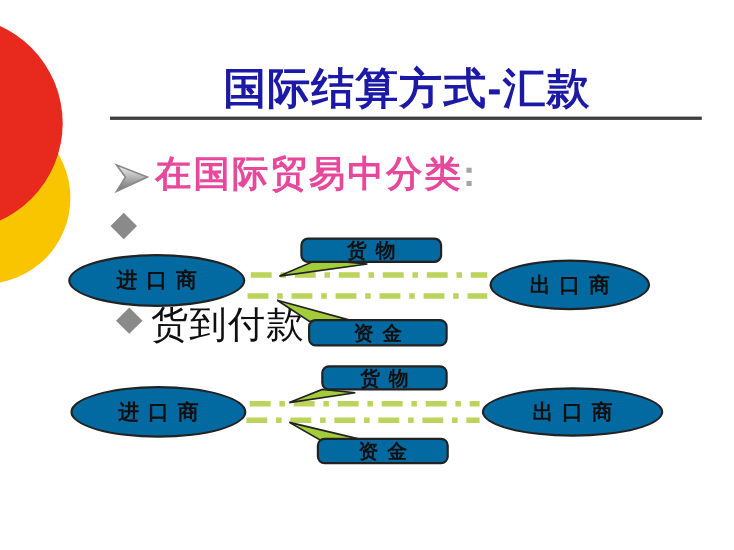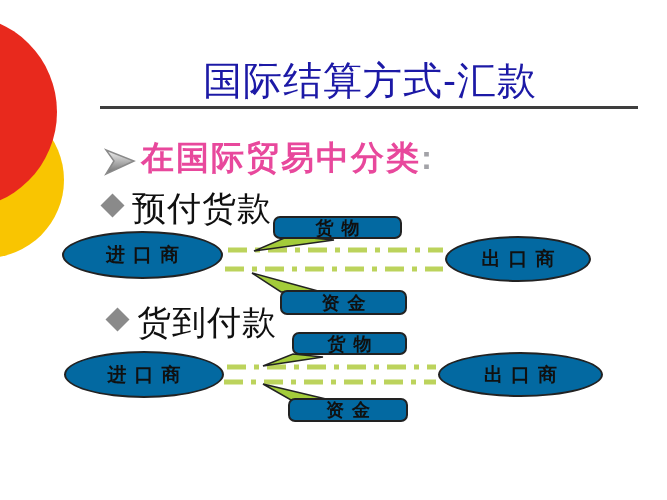--- a/index.html
+++ b/index.html
@@ -11,21 +11,21 @@
     font-family:"Liberation Sans", sans-serif;
   }
   
   .circle{position:absolute;border-radius:50%;}
   .circle.yellow{left:-92px;top:102px;width:156px;height:156px;background:#f9c501;z-index:1;}
   .circle.red{left:-137px;top:15px;width:194px;height:194px;background:#e8291d;z-index:2;}
 
   
   .title{
     position:absolute;left:90px;top:54px;width:560px;
-    text-align:center;font-size:39px;font-weight:normal;
+    text-align:center;font-size:39px;font-weight:bold;
     color:#1c19a6;letter-spacing:1px;z-index:3;
   }
   .title-underline{
     position:absolute;left:100px;top:106px;width:538px;height:3px;
     background:#3e3e3e;z-index:3;
   }
 
   
   .class-row{position:absolute;left:103px;top:136px;z-index:4;display:flex;align-items:center;}
   .arrow-bullet{width:34px;height:30px;margin-top:6px;flex:0 0 auto;}
@@ -33,21 +33,21 @@
   .class-colon{color:#a3a3a8;font-weight:bold;}
 
   
   .method{position:absolute;z-index:4;display:flex;align-items:flex-start;}
   .method .diamond{
     width:17px;height:17px;background:#8a8a8a;transform:rotate(45deg);
     margin-top:11px;flex:0 0 auto;
   }
   .method .m-label{font-size:34px;color:#101010;margin-left:11px;letter-spacing:1px;}
   .method.m1{left:104px;top:186px;}
-  .method.m2{left:109px;top:300px;justify-content:space-between;}
+  .method.m2{left:109px;top:272px;justify-content:space-between;}
 
   
   .node{
     position:absolute;display:flex;align-items:center;justify-content:center;
     background:#0369a1;border:2px solid #222222;box-sizing:border-box;
     font-family:"Liberation Serif", serif;font-weight:bold;color:#101010;
     z-index:5;
   }
   .node.ellipse{border-radius:50%;font-size:19px;letter-spacing:8px;padding-left:8px;}
   .node.rbox{border-radius:7px;font-size:18px;letter-spacing:8px;padding-left:8px;}
@@ -84,21 +84,20 @@
       </defs>
       <path d="M3 3 L31 14 L3 27 L11 14 Z" fill="url(#arrGrad)" stroke="#8a8a8a" stroke-width="1.5"></path>
     </svg>
     <div class="class-text">
       <span>在国际贸易中分类</span><span class="class-colon">:</span>
     </div>
   </div>
 
   <div class="method m1">
     <span class="diamond"></span>
-    <span class="m-label">预付货款</span>
   </div>
 
   <div class="method m2">
     <span class="diamond"></span>
     <span class="m-label">货到付款</span>
   </div>
 
   <svg class="overlay" width="667" height="500" viewBox="0 0 667 500">
 
     <line x1="228" y1="250" x2="443" y2="250" stroke="#bcd35c" stroke-width="5" stroke-dasharray="19 8 5 8"></line>

